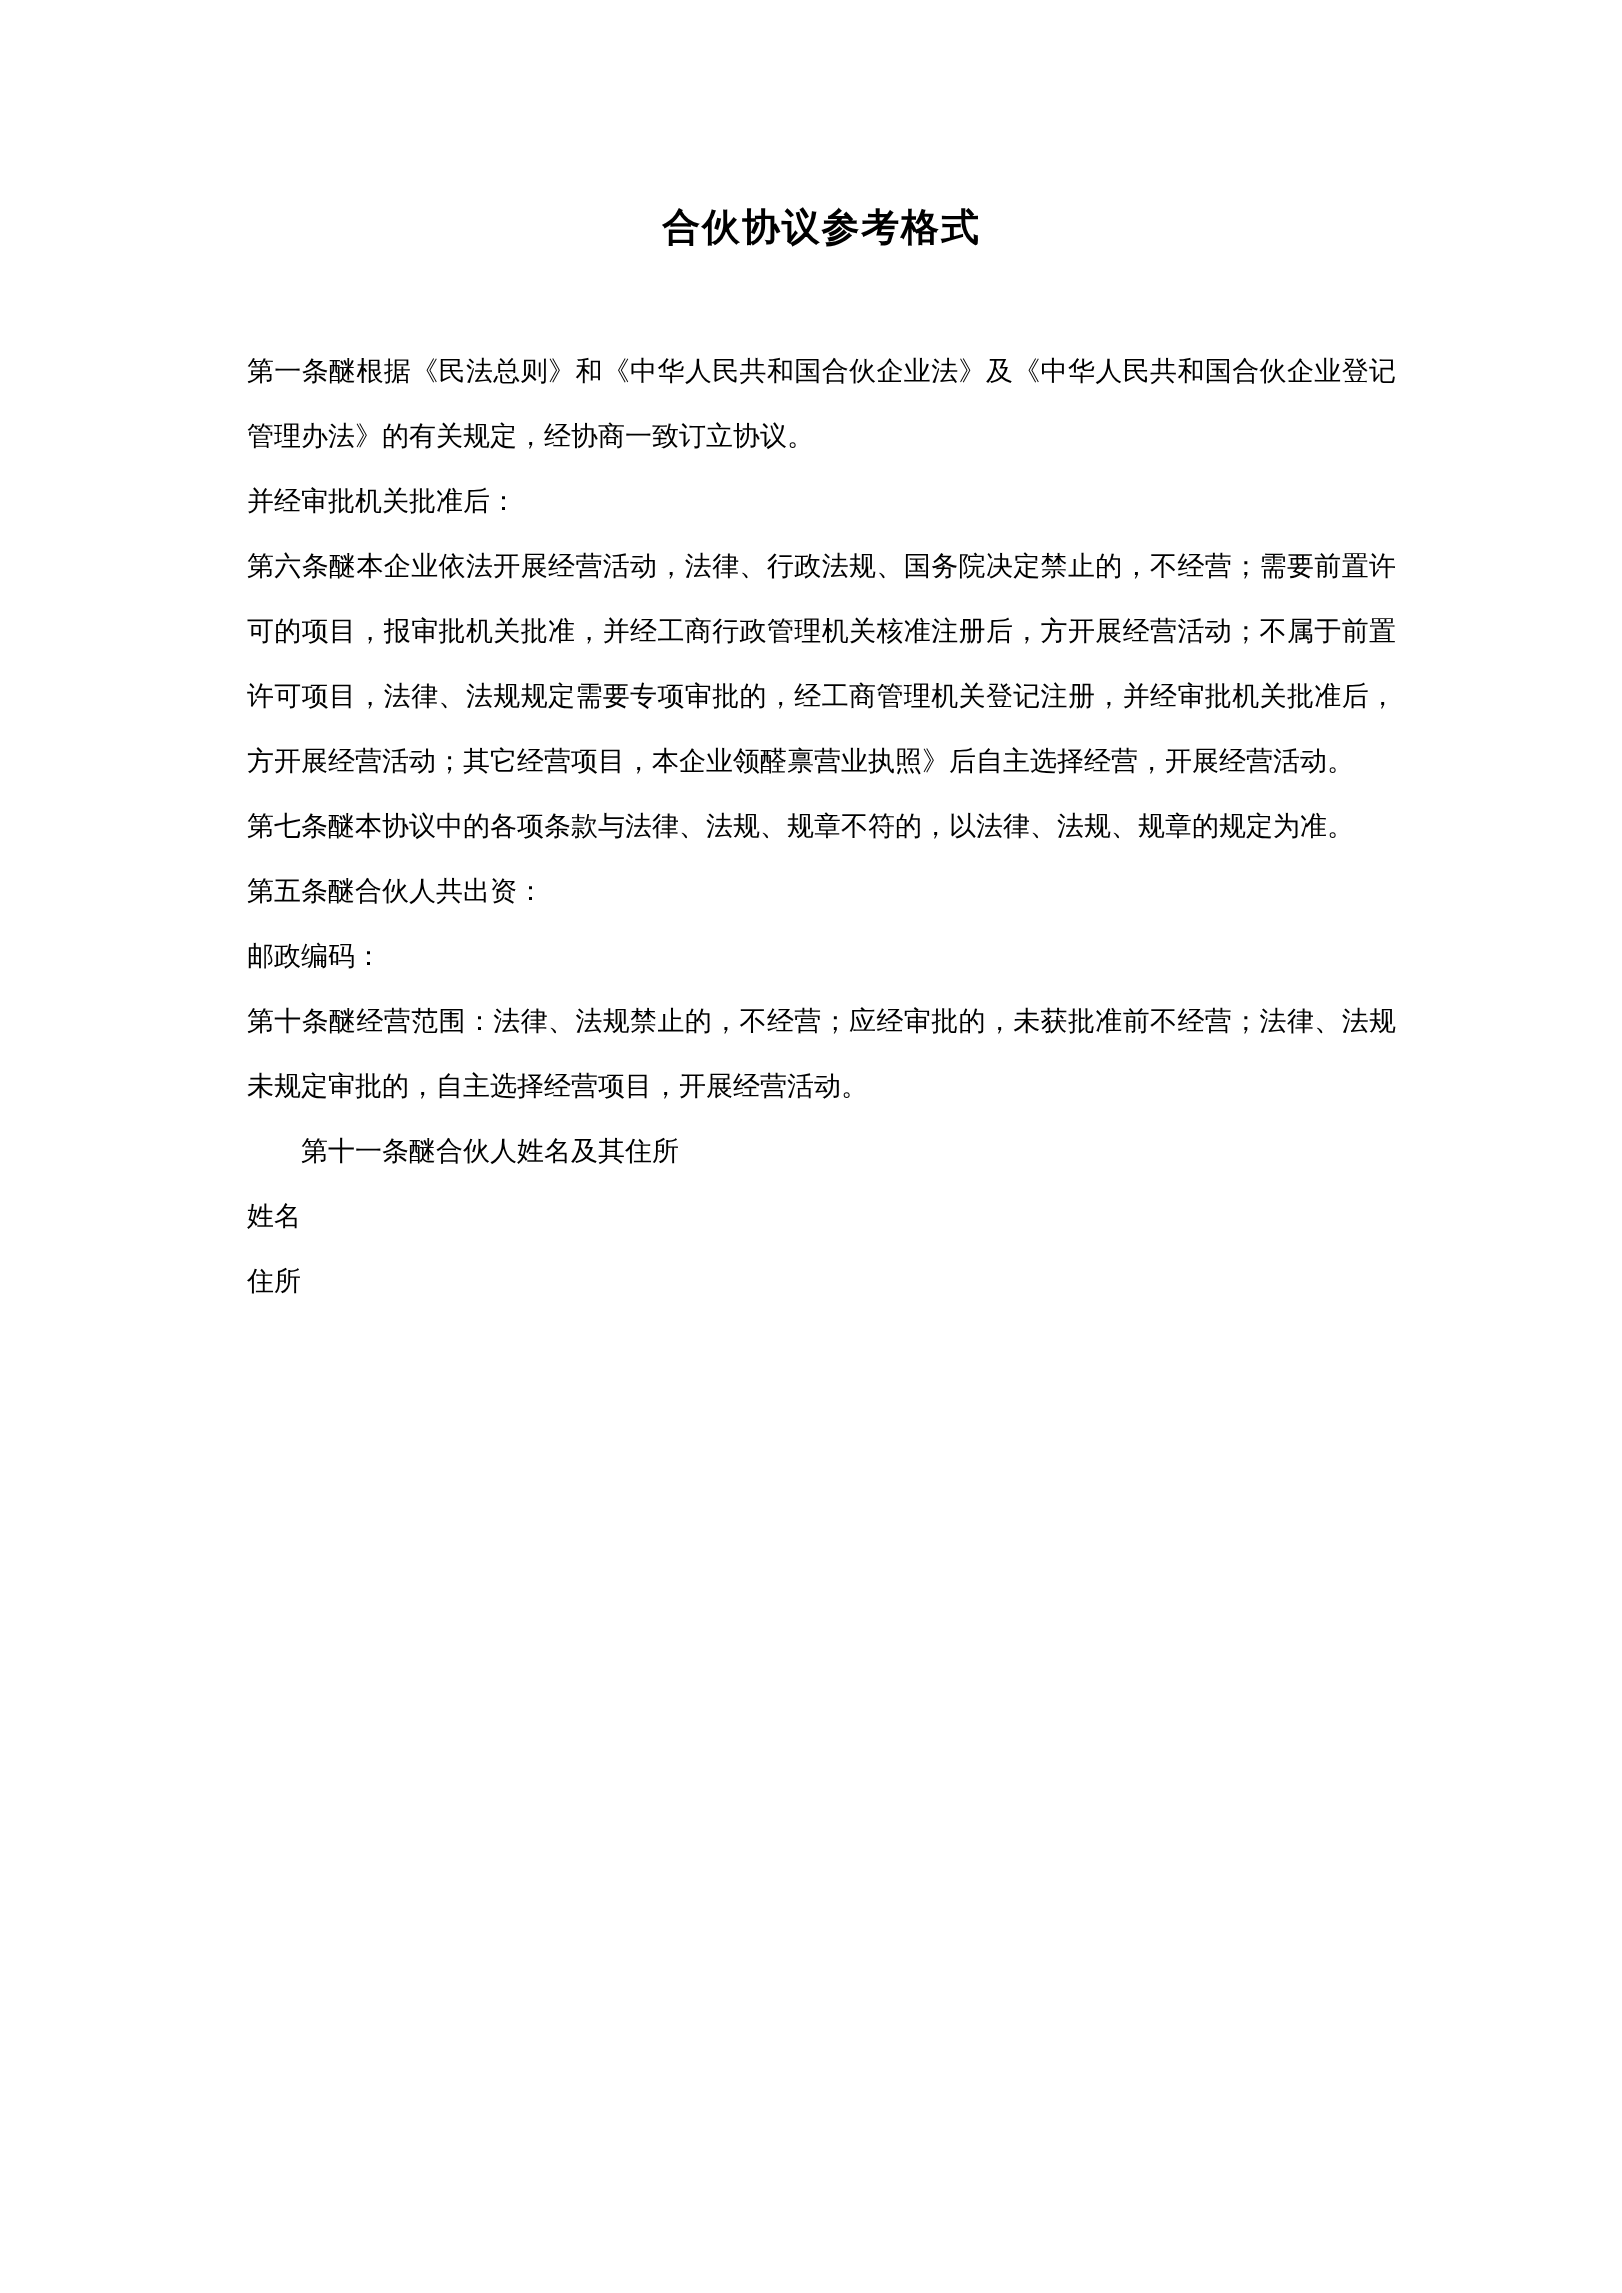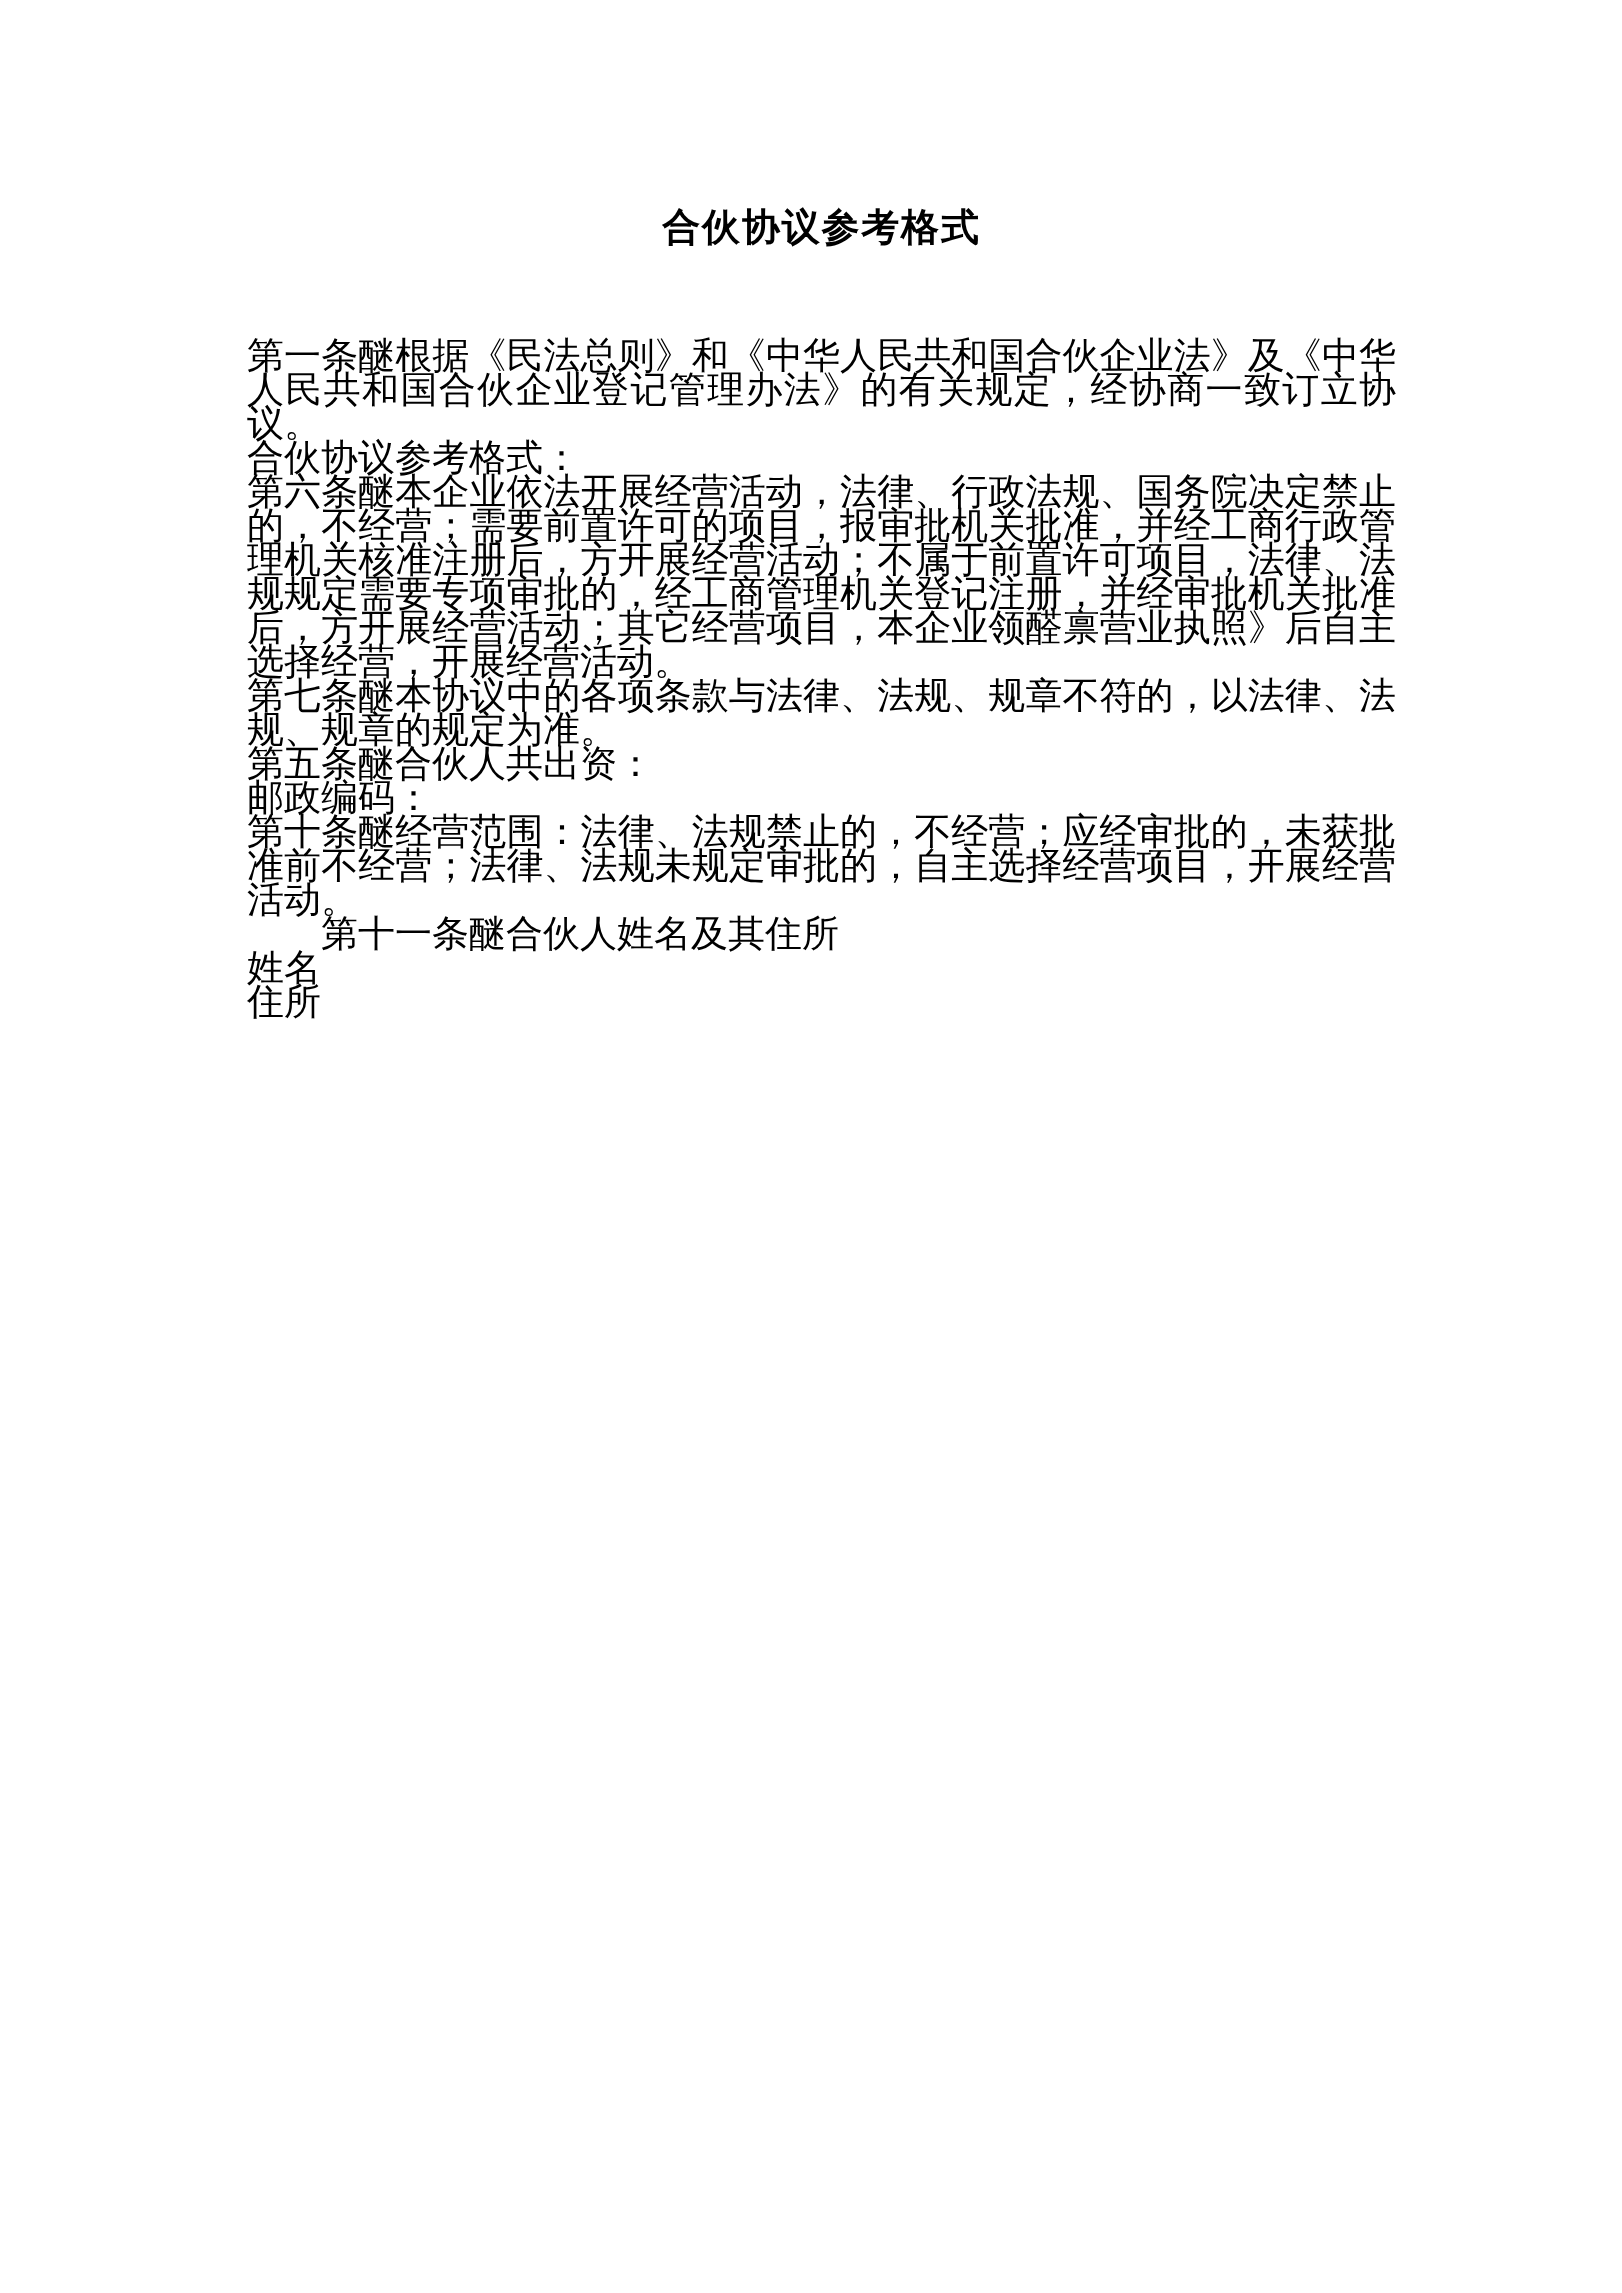--- a/index.html
+++ b/index.html
@@ -25,39 +25,39 @@
   .doc-title {
     text-align: center;
     font-size: 38px;
     font-weight: bold;
     line-height: 64px;
     margin: 0 0 80px 0;
     letter-spacing: 1.8px;
   }
   .doc-body p {
     margin: 0;
-    font-size: 37px;
-    line-height: 34px;
+    font-size: 27px;
+    line-height: 65px;
     text-align: justify;
     word-break: break-all;
   }
   .doc-body p.indent {
     text-indent: 2em;
   }
 </style>
 </head>
 <body>
 
 <div class="page">
 
   <h1 class="doc-title">合伙协议参考格式</h1>
 
   <div class="doc-body">
     <p>第一条醚根据《民法总则》和《中华人民共和国合伙企业法》及《中华人民共和国合伙企业登记管理办法》的有关规定，经协商一致订立协议。</p>
-    <p>合伙协议参考格式：</p>
+    <p>并经审批机关批准后：</p>
     <p>第六条醚本企业依法开展经营活动，法律、行政法规、国务院决定禁止的，不经营；需要前置许可的项目，报审批机关批准，并经工商行政管理机关核准注册后，方开展经营活动；不属于前置许可项目，法律、法规规定需要专项审批的，经工商管理机关登记注册，并经审批机关批准后，方开展经营活动；其它经营项目，本企业领醛禀营业执照》后自主选择经营，开展经营活动。</p>
     <p>第七条醚本协议中的各项条款与法律、法规、规章不符的，以法律、法规、规章的规定为准。</p>
     <p>第五条醚合伙人共出资：</p>
     <p>邮政编码：</p>
     <p>第十条醚经营范围：法律、法规禁止的，不经营；应经审批的，未获批准前不经营；法律、法规未规定审批的，自主选择经营项目，开展经营活动。</p>
     <p class="indent">第十一条醚合伙人姓名及其住所</p>
     <p>姓名</p>
     <p>住所</p>
   </div>
 

